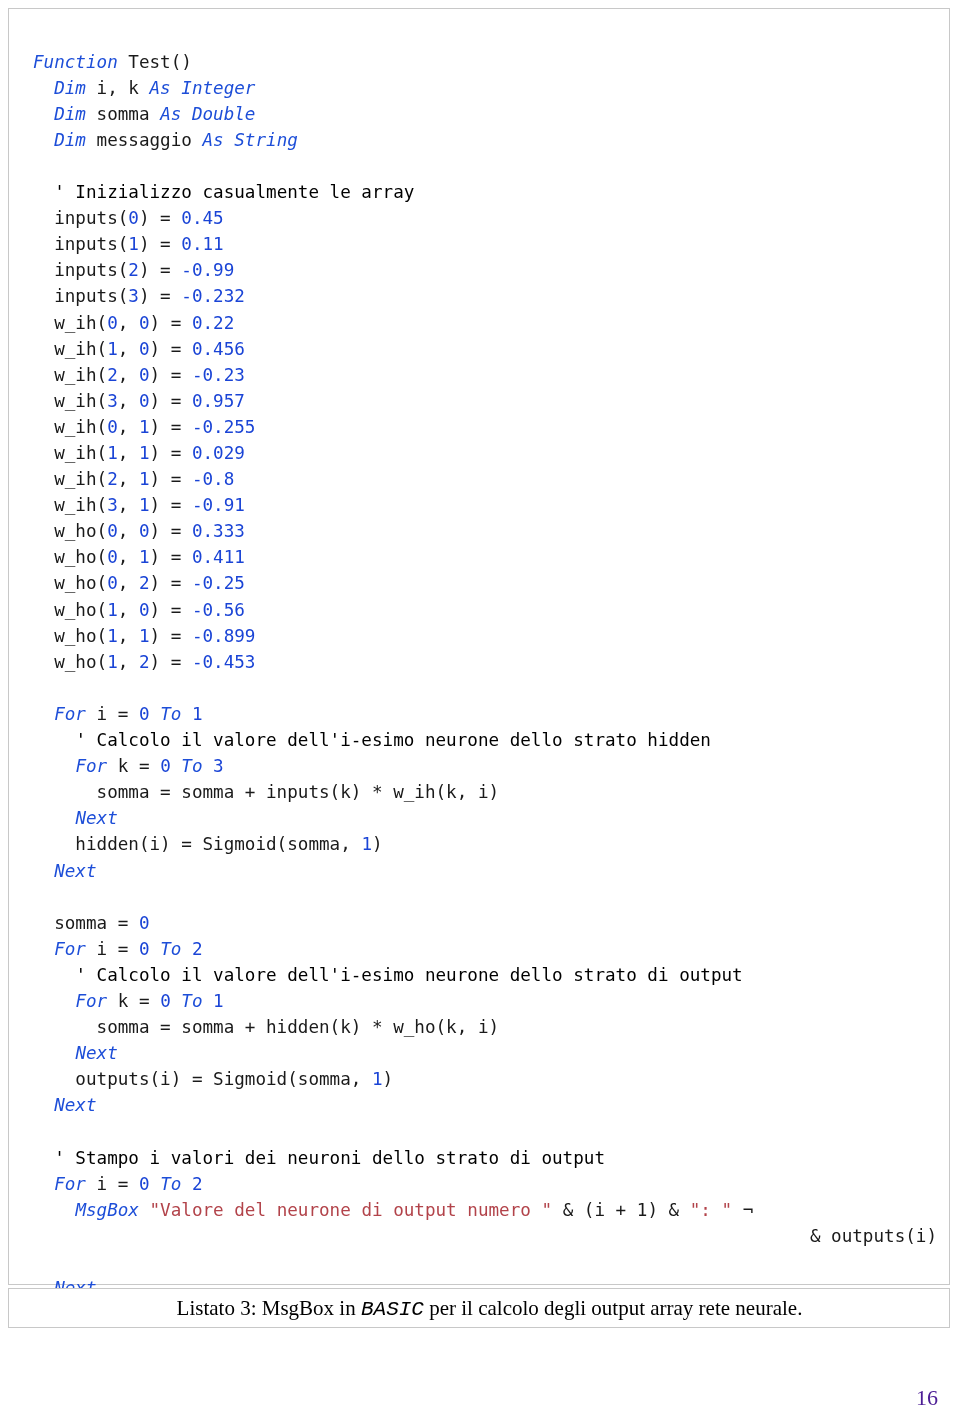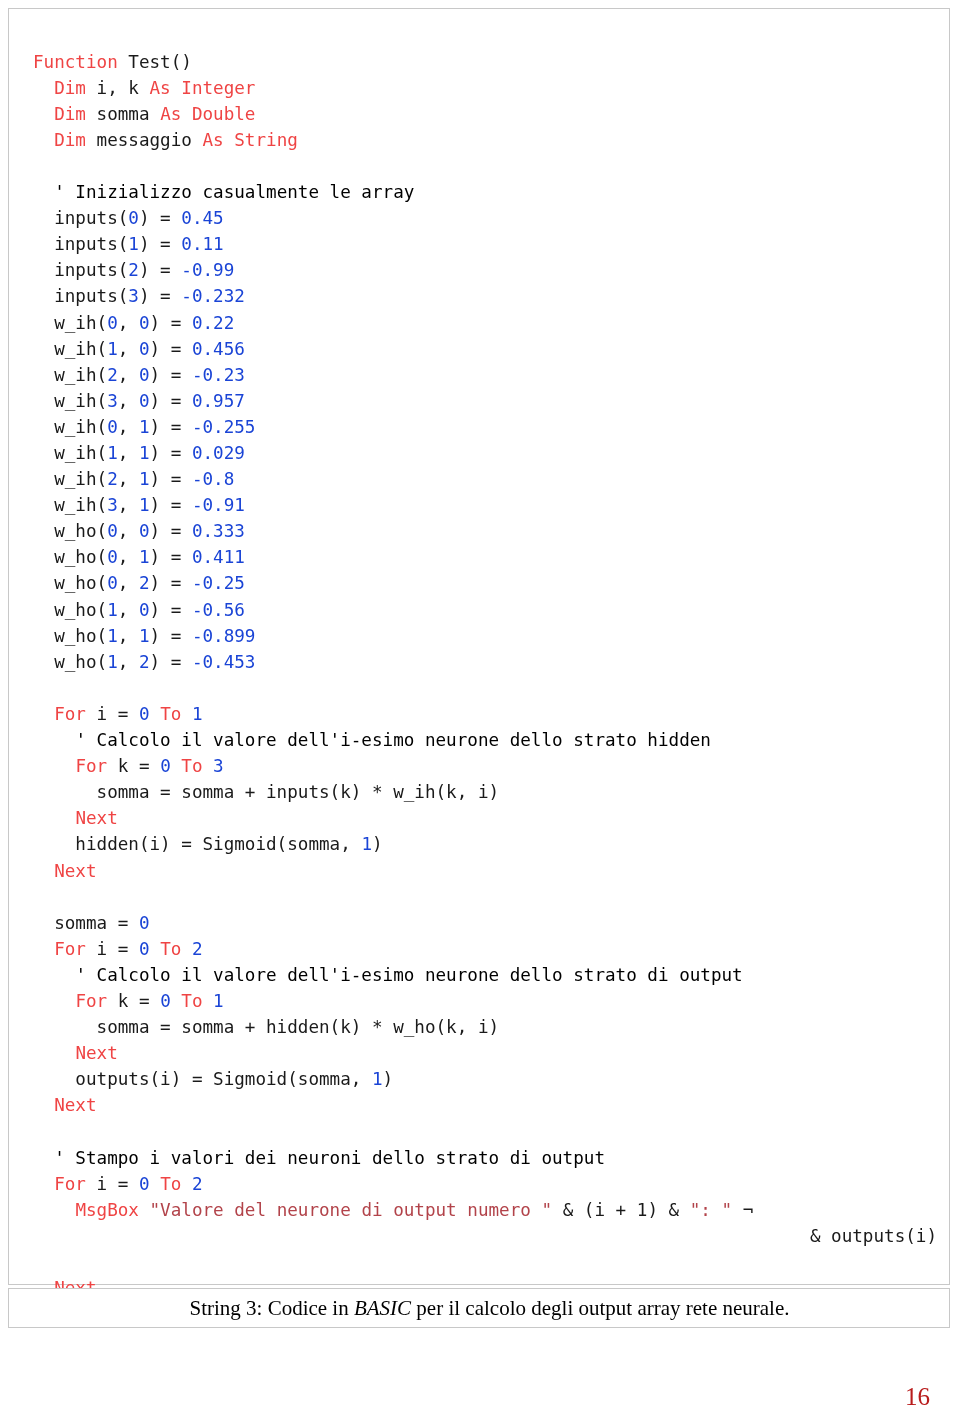--- a/index.html
+++ b/index.html
@@ -38,21 +38,21 @@
     letter-spacing: 0px;
   }
 
   .code-line {
     white-space: pre;
     min-height: 26.1px;
   }
   .code-line.blank { height: 26.1px; }
 
   
-  .kw   { color: #ef4444; }       
+  .kw   { color: #1d4ed8; font-style: italic; }       
   .num  { color: #1a44d6; }       
   .cmt  { color: #000000; }       
   .str  { color: #b2434a; }       
   .id   { color: #1a1a1a; }       
 
   
   #caption-frame {
     position: absolute;
     left: 8px;
     top: 1288px;
@@ -66,38 +66,38 @@
     align-items: center;
     justify-content: center;
   }
   #caption-text {
     font-family: "Liberation Serif", serif;
     font-size: 21px;
     color: #000000;
     text-align: center;
     white-space: pre;
   }
-  #caption-text .it { font-style: italic; }
+  #caption-text .it { font-style: italic; font-family: Liberation Mono, monospace; }
 
   
   #page-number {
     position: absolute;
-    right: 30px;
+    right: 22px;
     bottom: 14px;
     font-family: "Liberation Serif", serif;
-    font-size: 25px;
-    color: #b91c1c;
+    font-size: 22px;
+    color: #4c1d95;
   }
 </style>
 </head>
 <body>
 
 <div id="code-frame">
   <pre id="code-listing"><div class="code-line"><span class="kw">Function</span><span class="id"> Test()</span></div><div class="code-line"><span class="id">  </span><span class="kw">Dim</span><span class="id"> i, k </span><span class="kw">As Integer</span></div><div class="code-line"><span class="id">  </span><span class="kw">Dim</span><span class="id"> somma </span><span class="kw">As Double</span></div><div class="code-line"><span class="id">  </span><span class="kw">Dim</span><span class="id"> messaggio </span><span class="kw">As String</span></div><div class="code-line blank">&nbsp;</div><div class="code-line"><span class="id">  </span><span class="cmt">' Inizializzo casualmente le array</span></div><div class="code-line"><span class="id">  inputs(</span><span class="num">0</span><span class="id">) = </span><span class="num">0.45</span></div><div class="code-line"><span class="id">  inputs(</span><span class="num">1</span><span class="id">) = </span><span class="num">0.11</span></div><div class="code-line"><span class="id">  inputs(</span><span class="num">2</span><span class="id">) = </span><span class="num">-0.99</span></div><div class="code-line"><span class="id">  inputs(</span><span class="num">3</span><span class="id">) = </span><span class="num">-0.232</span></div><div class="code-line"><span class="id">  w_ih(</span><span class="num">0</span><span class="id">, </span><span class="num">0</span><span class="id">) = </span><span class="num">0.22</span></div><div class="code-line"><span class="id">  w_ih(</span><span class="num">1</span><span class="id">, </span><span class="num">0</span><span class="id">) = </span><span class="num">0.456</span></div><div class="code-line"><span class="id">  w_ih(</span><span class="num">2</span><span class="id">, </span><span class="num">0</span><span class="id">) = </span><span class="num">-0.23</span></div><div class="code-line"><span class="id">  w_ih(</span><span class="num">3</span><span class="id">, </span><span class="num">0</span><span class="id">) = </span><span class="num">0.957</span></div><div class="code-line"><span class="id">  w_ih(</span><span class="num">0</span><span class="id">, </span><span class="num">1</span><span class="id">) = </span><span class="num">-0.255</span></div><div class="code-line"><span class="id">  w_ih(</span><span class="num">1</span><span class="id">, </span><span class="num">1</span><span class="id">) = </span><span class="num">0.029</span></div><div class="code-line"><span class="id">  w_ih(</span><span class="num">2</span><span class="id">, </span><span class="num">1</span><span class="id">) = </span><span class="num">-0.8</span></div><div class="code-line"><span class="id">  w_ih(</span><span class="num">3</span><span class="id">, </span><span class="num">1</span><span class="id">) = </span><span class="num">-0.91</span></div><div class="code-line"><span class="id">  w_ho(</span><span class="num">0</span><span class="id">, </span><span class="num">0</span><span class="id">) = </span><span class="num">0.333</span></div><div class="code-line"><span class="id">  w_ho(</span><span class="num">0</span><span class="id">, </span><span class="num">1</span><span class="id">) = </span><span class="num">0.411</span></div><div class="code-line"><span class="id">  w_ho(</span><span class="num">0</span><span class="id">, </span><span class="num">2</span><span class="id">) = </span><span class="num">-0.25</span></div><div class="code-line"><span class="id">  w_ho(</span><span class="num">1</span><span class="id">, </span><span class="num">0</span><span class="id">) = </span><span class="num">-0.56</span></div><div class="code-line"><span class="id">  w_ho(</span><span class="num">1</span><span class="id">, </span><span class="num">1</span><span class="id">) = </span><span class="num">-0.899</span></div><div class="code-line"><span class="id">  w_ho(</span><span class="num">1</span><span class="id">, </span><span class="num">2</span><span class="id">) = </span><span class="num">-0.453</span></div><div class="code-line blank">&nbsp;</div><div class="code-line"><span class="id">  </span><span class="kw">For</span><span class="id"> i = </span><span class="num">0</span><span class="id"> </span><span class="kw">To</span><span class="id"> </span><span class="num">1</span></div><div class="code-line"><span class="id">    </span><span class="cmt">' Calcolo il valore dell'i-esimo neurone dello strato hidden</span></div><div class="code-line"><span class="id">    </span><span class="kw">For</span><span class="id"> k = </span><span class="num">0</span><span class="id"> </span><span class="kw">To</span><span class="id"> </span><span class="num">3</span></div><div class="code-line"><span class="id">      somma = somma + inputs(k) * w_ih(k, i)</span></div><div class="code-line"><span class="id">    </span><span class="kw">Next</span></div><div class="code-line"><span class="id">    hidden(i) = Sigmoid(somma, </span><span class="num">1</span><span class="id">)</span></div><div class="code-line"><span class="id">  </span><span class="kw">Next</span></div><div class="code-line blank">&nbsp;</div><div class="code-line"><span class="id">  somma = </span><span class="num">0</span></div><div class="code-line"><span class="id">  </span><span class="kw">For</span><span class="id"> i = </span><span class="num">0</span><span class="id"> </span><span class="kw">To</span><span class="id"> </span><span class="num">2</span></div><div class="code-line"><span class="id">    </span><span class="cmt">' Calcolo il valore dell'i-esimo neurone dello strato di output</span></div><div class="code-line"><span class="id">    </span><span class="kw">For</span><span class="id"> k = </span><span class="num">0</span><span class="id"> </span><span class="kw">To</span><span class="id"> </span><span class="num">1</span></div><div class="code-line"><span class="id">      somma = somma + hidden(k) * w_ho(k, i)</span></div><div class="code-line"><span class="id">    </span><span class="kw">Next</span></div><div class="code-line"><span class="id">    outputs(i) = Sigmoid(somma, </span><span class="num">1</span><span class="id">)</span></div><div class="code-line"><span class="id">  </span><span class="kw">Next</span></div><div class="code-line blank">&nbsp;</div><div class="code-line"><span class="id">  </span><span class="cmt">' Stampo i valori dei neuroni dello strato di output</span></div><div class="code-line"><span class="id">  </span><span class="kw">For</span><span class="id"> i = </span><span class="num">0</span><span class="id"> </span><span class="kw">To</span><span class="id"> </span><span class="num">2</span></div><div class="code-line"><span class="id">    </span><span class="kw">MsgBox</span><span class="id"> </span><span class="str">"Valore del neurone di output numero "</span><span class="id"> &amp; (i + 1) &amp; </span><span class="str">": "</span><span class="id"> ¬</span></div><div class="code-line" style="text-align: right; padding-right: 12px;"><span class="id">&amp; outputs(i)</span></div><div class="code-line blank">&nbsp;</div><div class="code-line"><span class="id">  </span><span class="kw">Next</span></div><div class="code-line"><span class="kw">End Function</span></div></pre>
 </div>
 
 <div id="caption-frame">
   <div id="caption-text">
-    <span>String 3: Codice in </span><span class="it">BASIC</span><span> per il calcolo degli output array rete neurale.</span>
+    <span>Listato 3: MsgBox in </span><span class="it">BASIC</span><span> per il calcolo degli output array rete neurale.</span>
   </div>
 </div>
 
 <div id="page-number">16</div>
 
 </body></html>

